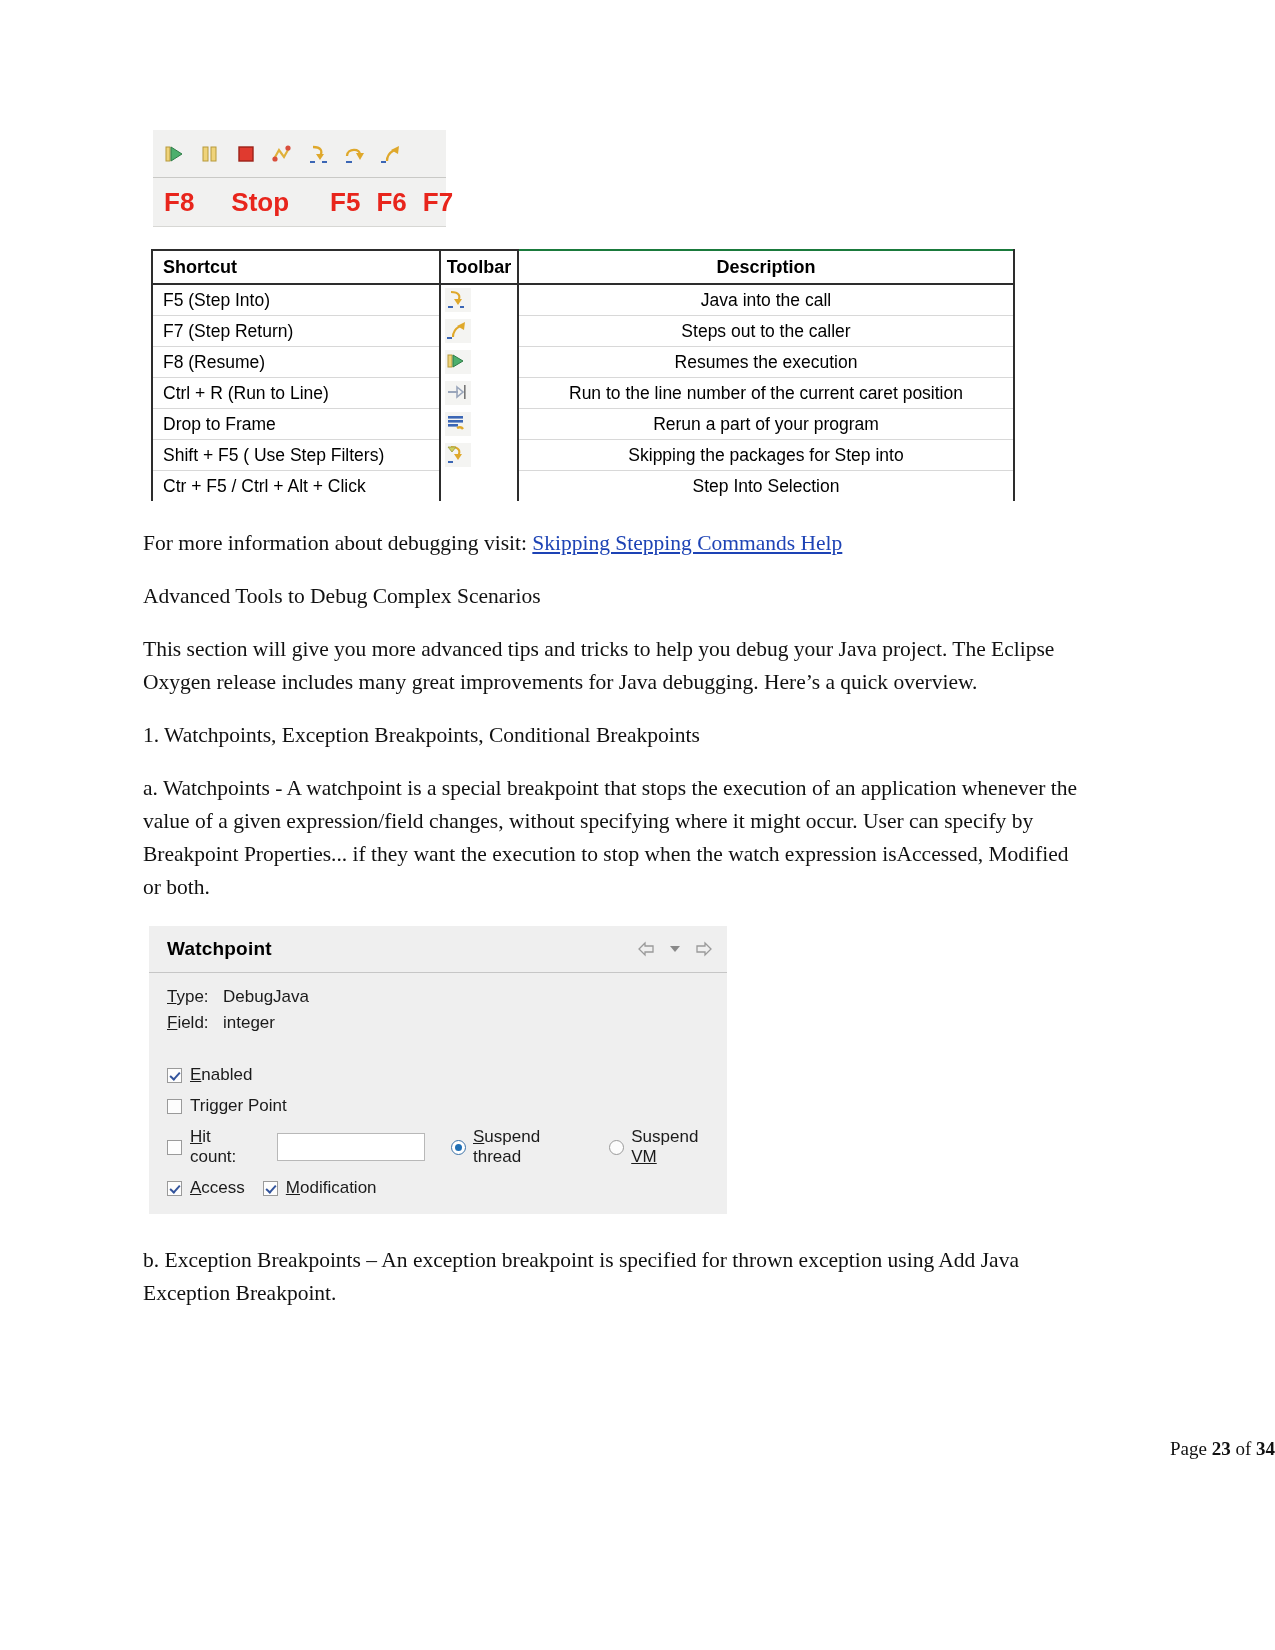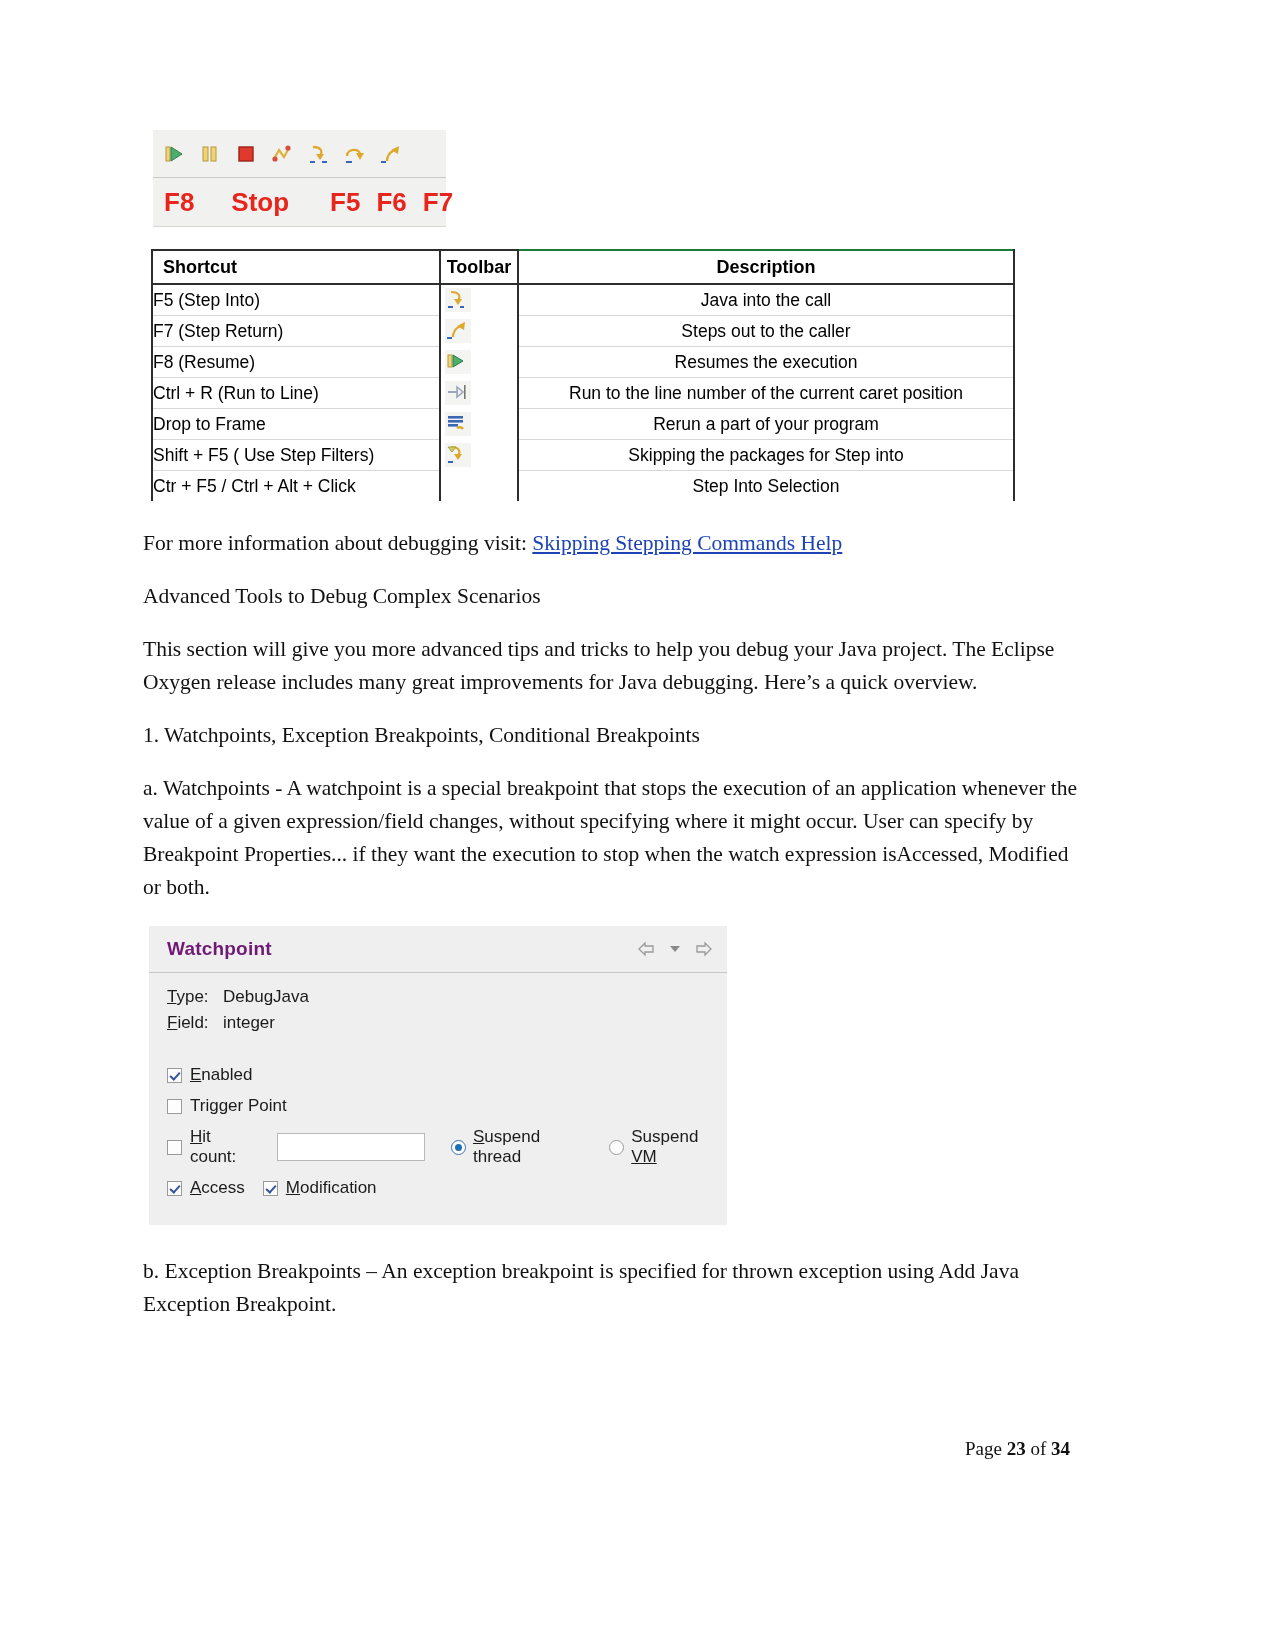--- a/index.html
+++ b/index.html
@@ -104,20 +104,21 @@
     border-right: 2px solid #2d2d2d;
   }
   .st-head th.h-desc {
     text-align: center;
     border-top: 2px solid #1a7a3c;
     border-right: 2px solid #2d2d2d;
   }
   .st-row td { height: 30px; }
   .st-row td.v-shortcut {
     text-align: left;
+    padding-left: 10px;
     border-left: 2px solid #2d2d2d;
     border-right: 2px solid #2d2d2d;
     border-bottom: 1px solid #d8d8d8;
     margin-top: 42px;
   }
   .st-row td.v-toolbar {
     text-align: left;
     padding-left: 4px;
     border-right: 2px solid #2d2d2d;
     background: #ffffff;
@@ -162,31 +163,31 @@
   .wp-header {
     height: 46px;
     display: flex;
     align-items: center;
     padding: 0 14px 0 18px;
     border-bottom: 1px solid #c6c6c6;
   }
   .wp-title {
     font-size: 19px;
     font-weight: bold;
-    color: #701a75;
+    color: #000000;
     letter-spacing: 0.2px;
   }
   .wp-header-actions {
     margin-left: auto;
     display: flex;
     align-items: center;
     gap: 12px;
     color: #9a9a9a;
   }
-  .wp-body { padding: 14px 0 16px 18px; }
+  .wp-body { padding: 14px 0 5px 18px; }
   .wp-field-row {
     font-size: 17px;
     color: #1b1b1b;
     margin-bottom: 6px;
     display: flex;
   }
   .wp-field-label {
     width: 56px;
     flex: none;
   }
@@ -251,21 +252,20 @@
   .gap-left-24 { margin-left: 26px; }
   .gap-left-18 { margin-left: 18px; }
 
   
   .footer {
     position: absolute;
     left: 0;
     top: 1438px;
     width: 1275px;
     text-align: right;
-    padding-right: 205px;
     box-sizing: border-box;
     font-family: "Liberation Serif", serif;
     font-size: 19px;
     color: #111;
   }
   .footer b { font-weight: bold; }
 
   
   svg { display: block; }
 </style>

